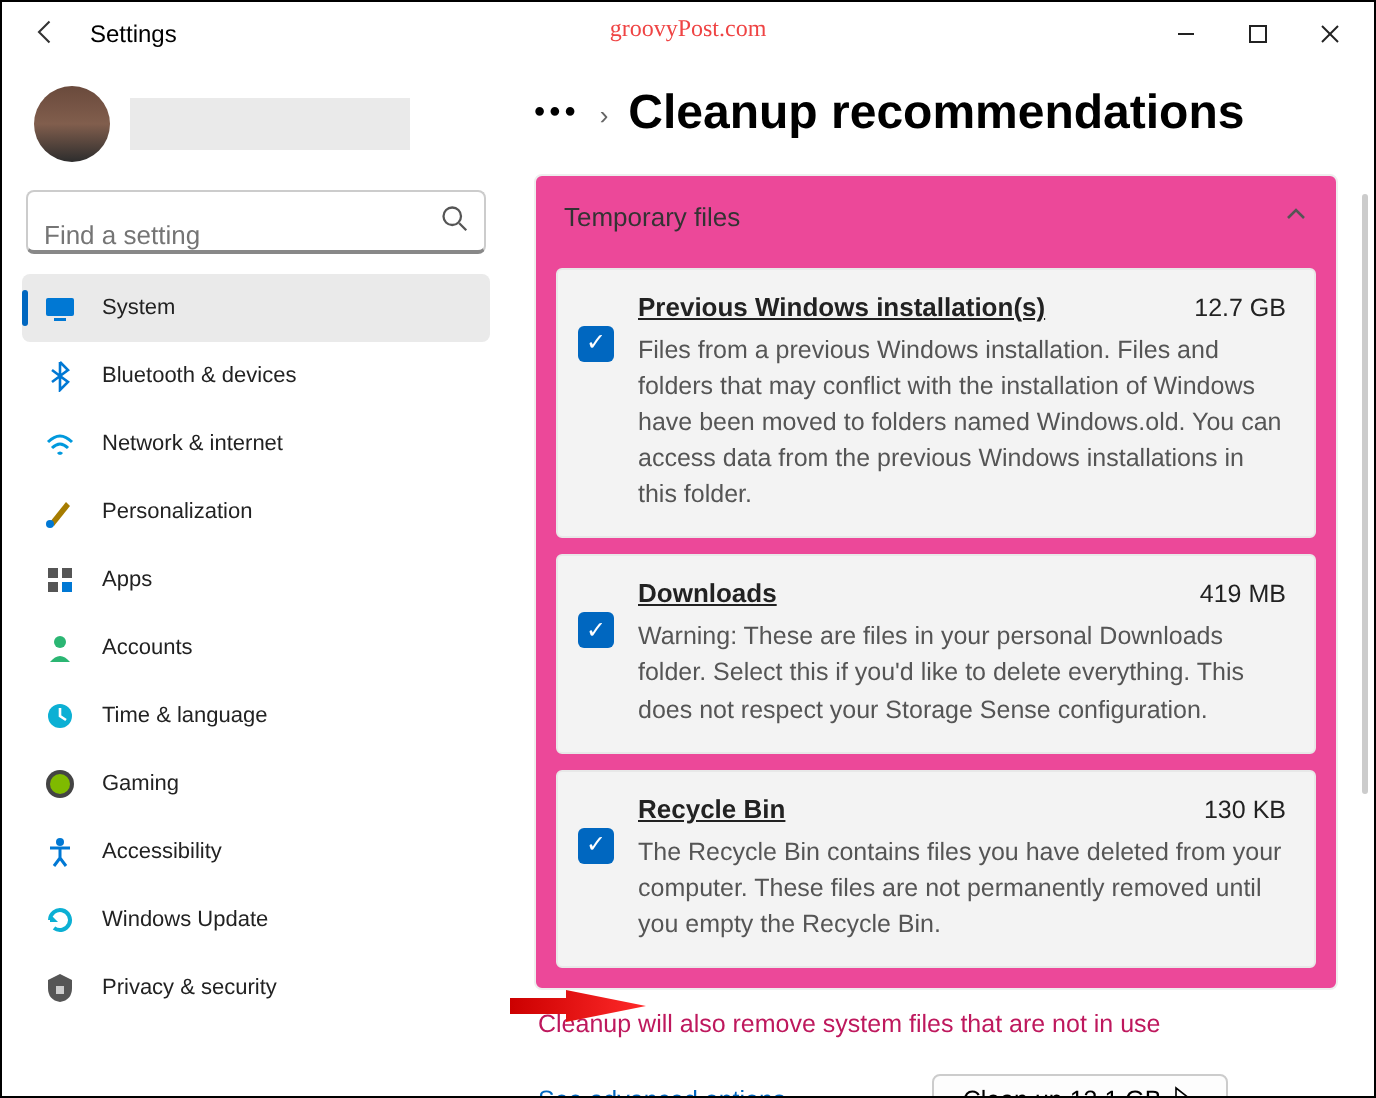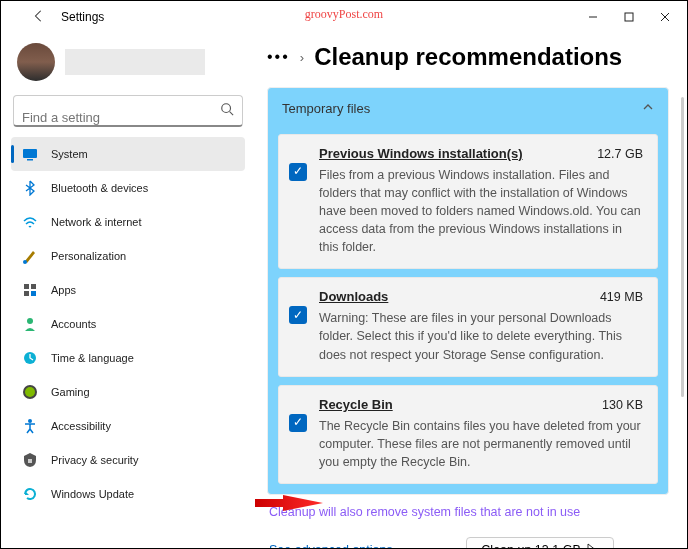--- a/index.html
+++ b/index.html
@@ -10,21 +10,21 @@
     width: 688px;
     height: 549px;
     overflow: hidden;
     position: relative;
     border: 1px solid #000;
   }
   .titlebar {
     height: 32px;
     display: flex;
     align-items: center;
-    padding: 0 24px;
+    padding: 0 8px;
     position: relative;
   }
   .titlebar .back { width: 28px; text-align: center; cursor: pointer; }
   .titlebar .title { margin-left: 8px; font-size: 12px; }
   .watermark {
     position: absolute;
     left: 50%; transform: translateX(-50%);
     top: 6px;
     font-size: 12px;
     color: #ef4444;
@@ -85,21 +85,21 @@
     padding: 4px 18px 0 14px;
     position:relative;
     overflow:hidden;
   }
   .crumbs { display:flex; align-items:center; gap:10px; margin-top:6px; }
   .dots { font-size:16px; letter-spacing:2px; cursor:pointer; }
   .chev { color:#666; }
   .page-title { font-size:24px; font-weight:700; }
   .section {
     margin-top:16px;
-    background:#7dd3fc;
+    background:#ec4899;
     border:1px solid #eee;
     border-radius:4px;
   }
   .section-header {
     height:40px; padding:0 14px;
     display:flex; align-items:center; justify-content:space-between;
     font-size:13px; color:#333; cursor:pointer;
   }
   .cards { padding: 6px 10px 10px 10px; display:flex; flex-direction:column; gap:8px; }
   .card {
@@ -111,21 +111,21 @@
   .card .chk {
     position:absolute; left:10px; top:28px;
     width:18px; height:18px; border-radius:3px;
     background:#0067c0; display:flex; align-items:center; justify-content:center;
     color:#fff; font-size:12px;
   }
   .card .row1 { display:flex; justify-content:space-between; align-items:baseline; }
   .card .ctitle { font-weight:600; color:#222; font-size:13px;text-decoration:underline; }
   .card .csize { font-size:12.5px; color:#222; }
   .card .cdesc { margin-top:2px; }
-  .note { font-size:12.5px; color:#8b5cf6; margin:10px 2px 0 2px; }
+  .note { font-size:12.5px; color:#be185d; margin:10px 2px 0 2px; }
   .link { color:#0067c0; font-size:12.5px; margin:4px 2px 0 2px; cursor:pointer; display:inline-block; }
   .cleanup-btn {
     margin: 18px 0 0 68px;
     padding: 5px 14px;
     background:#fdfdfd; border:1px solid #ccc; border-radius:4px;
     font-size:12.5px; cursor:pointer;
     display:inline-flex; align-items:center; gap:6px;
   }
   .arrow {
     position:absolute; left:0px; bottom:30px;
@@ -263,34 +263,34 @@
             <svg width="16" height="16">
               <circle cx="8" cy="3" r="2" fill="#0078d4"></circle>
               <path d="M3 6 L13 6 M8 6 L8 11 M8 11 L5 15 M8 11 L11 15" stroke="#0078d4" stroke-width="1.5" fill="none"></path>
             </svg>
           </span>
         <span>Accessibility</span>
       </div>
       <div class="nav-item">
         <span class="nav-icon">
             <svg width="16" height="16">
+              <path d="M3 8 A5 5 0 1 1 5 12" stroke="#0cb0d4" fill="none" stroke-width="2"></path>
+              <path d="M3 5 L3 9 L7 9" fill="#0cb0d4"></path>
+            </svg>
+          </span>
+        <span>Windows Update</span>
+      </div>
+      <div class="nav-item">
+        <span class="nav-icon">
+            <svg width="16" height="16">
               <path d="M8 1 L14 4 L14 8 Q14 14 8 15 Q2 14 2 8 L2 4 Z" fill="#555"></path>
               <rect x="6" y="7" width="4" height="4" fill="#ccc"></rect>
             </svg>
           </span>
         <span>Privacy &amp; security</span>
-      </div>
-      <div class="nav-item">
-        <span class="nav-icon">
-            <svg width="16" height="16">
-              <path d="M3 8 A5 5 0 1 1 5 12" stroke="#0cb0d4" fill="none" stroke-width="2"></path>
-              <path d="M3 5 L3 9 L7 9" fill="#0cb0d4"></path>
-            </svg>
-          </span>
-        <span>Windows Update</span>
       </div>
     </div>
   </div>
 
   <div class="main">
     <div class="crumbs">
       <span class="dots">•••</span>
       <span class="chev">›</span>
       <span class="page-title">Cleanup recommendations</span>
     </div>

